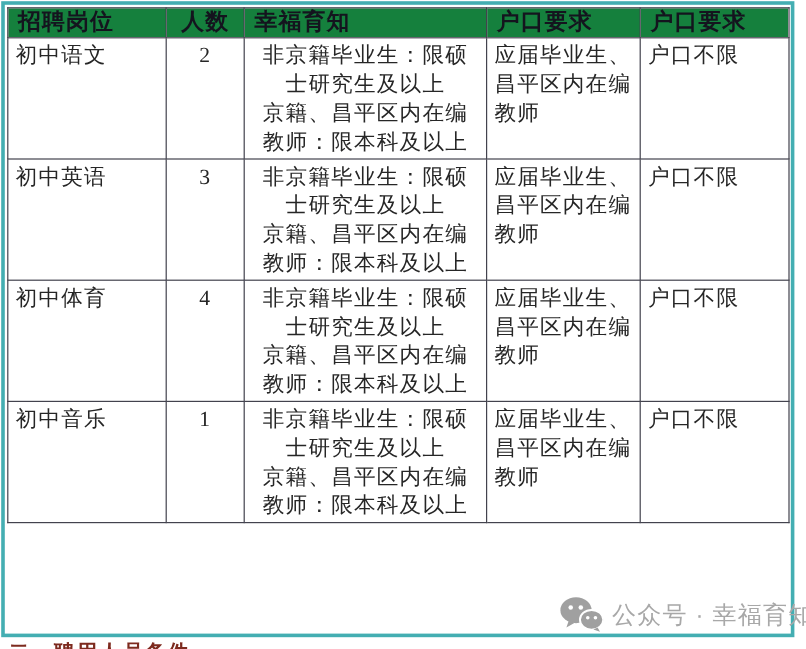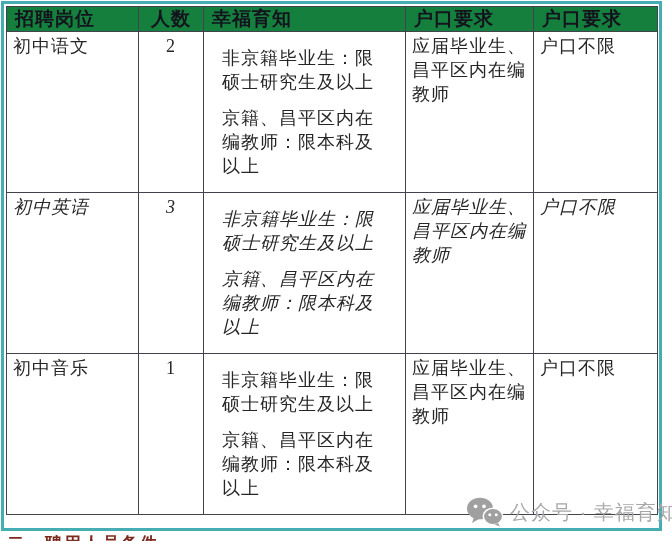--- a/index.html
+++ b/index.html
@@ -51,24 +51,24 @@
     color: #262626;
     font-size: 18px;
     line-height: 24px;
     letter-spacing: 1px;
     padding: 2px 6px;
   }
   td.pos   { padding-left: 8px; }
   td.cnt   { text-align: center; padding-left: 0; padding-right: 0; }
   tr.r1 td { height: 100px; }
   tr.r2 td { height: 99px; }
-  tr.r3 td { height: 100px; font-style: italic; }
+  tr.r3 td { height: 100px; }
   tr.r4 td { height: 100px; }
   tr.r5 td { height: 96px; }
-  .edu-line { margin: 12px; }
+  .edu-line { margin: 0; text-align: center; }
   .watermark {
     position: absolute;
     left: 466px;
     top: 497px;
     display: flex;
     align-items: center;
     gap: 7px;
     color: #a8a8a8;
     font-size: 20px;
     letter-spacing: 1px;
@@ -123,20 +123,30 @@
       <tr class="r3">
         <td class="pos">初中英语</td>
         <td class="cnt">3</td>
         <td>
           <div class="edu-line">非京籍毕业生：限硕士研究生及以上</div>
           <div class="edu-line">京籍、昌平区内在编教师：限本科及以上</div>
         </td>
         <td>应届毕业生、昌平区内在编教师</td>
         <td>户口不限</td>
       </tr>
+      <tr class="r4">
+        <td class="pos">初中体育</td>
+        <td class="cnt">4</td>
+        <td>
+          <div class="edu-line">非京籍毕业生：限硕士研究生及以上</div>
+          <div class="edu-line">京籍、昌平区内在编教师：限本科及以上</div>
+        </td>
+        <td>应届毕业生、昌平区内在编教师</td>
+        <td>户口不限</td>
+      </tr>
       <tr class="r5">
         <td class="pos">初中音乐</td>
         <td class="cnt">1</td>
         <td>
           <div class="edu-line">非京籍毕业生：限硕士研究生及以上</div>
           <div class="edu-line">京籍、昌平区内在编教师：限本科及以上</div>
         </td>
         <td>应届毕业生、昌平区内在编教师</td>
         <td>户口不限</td>
       </tr>

